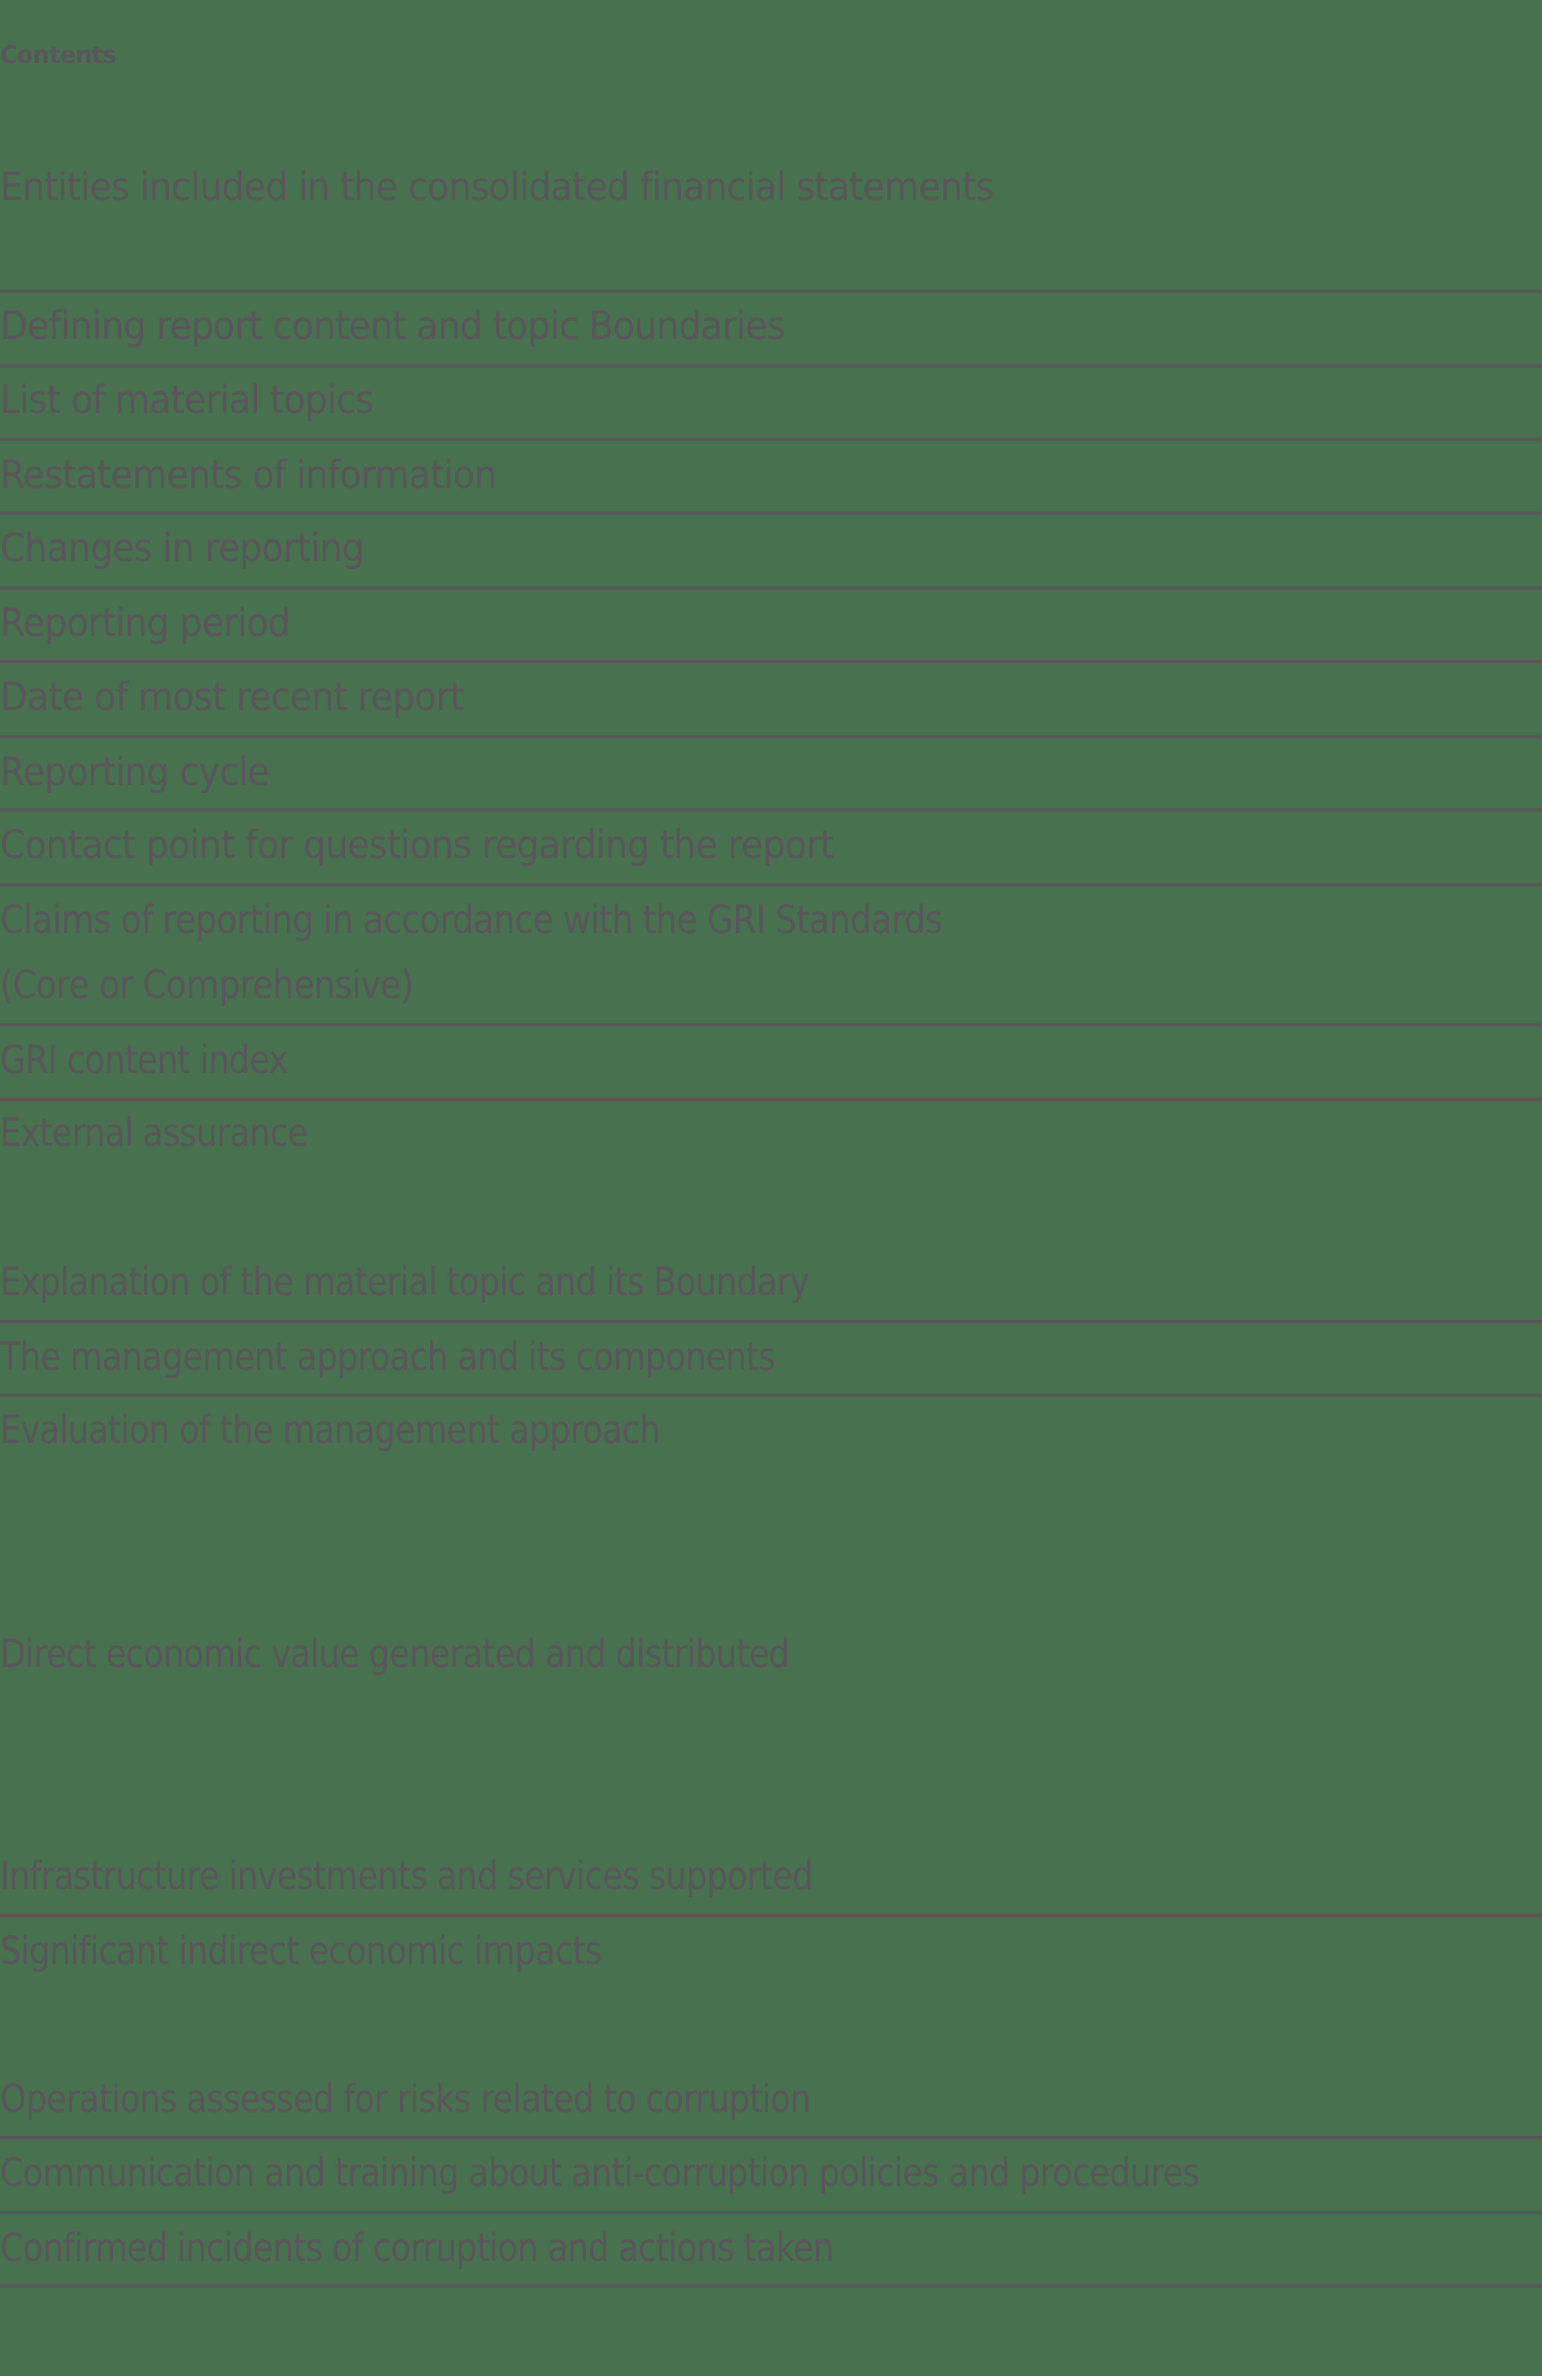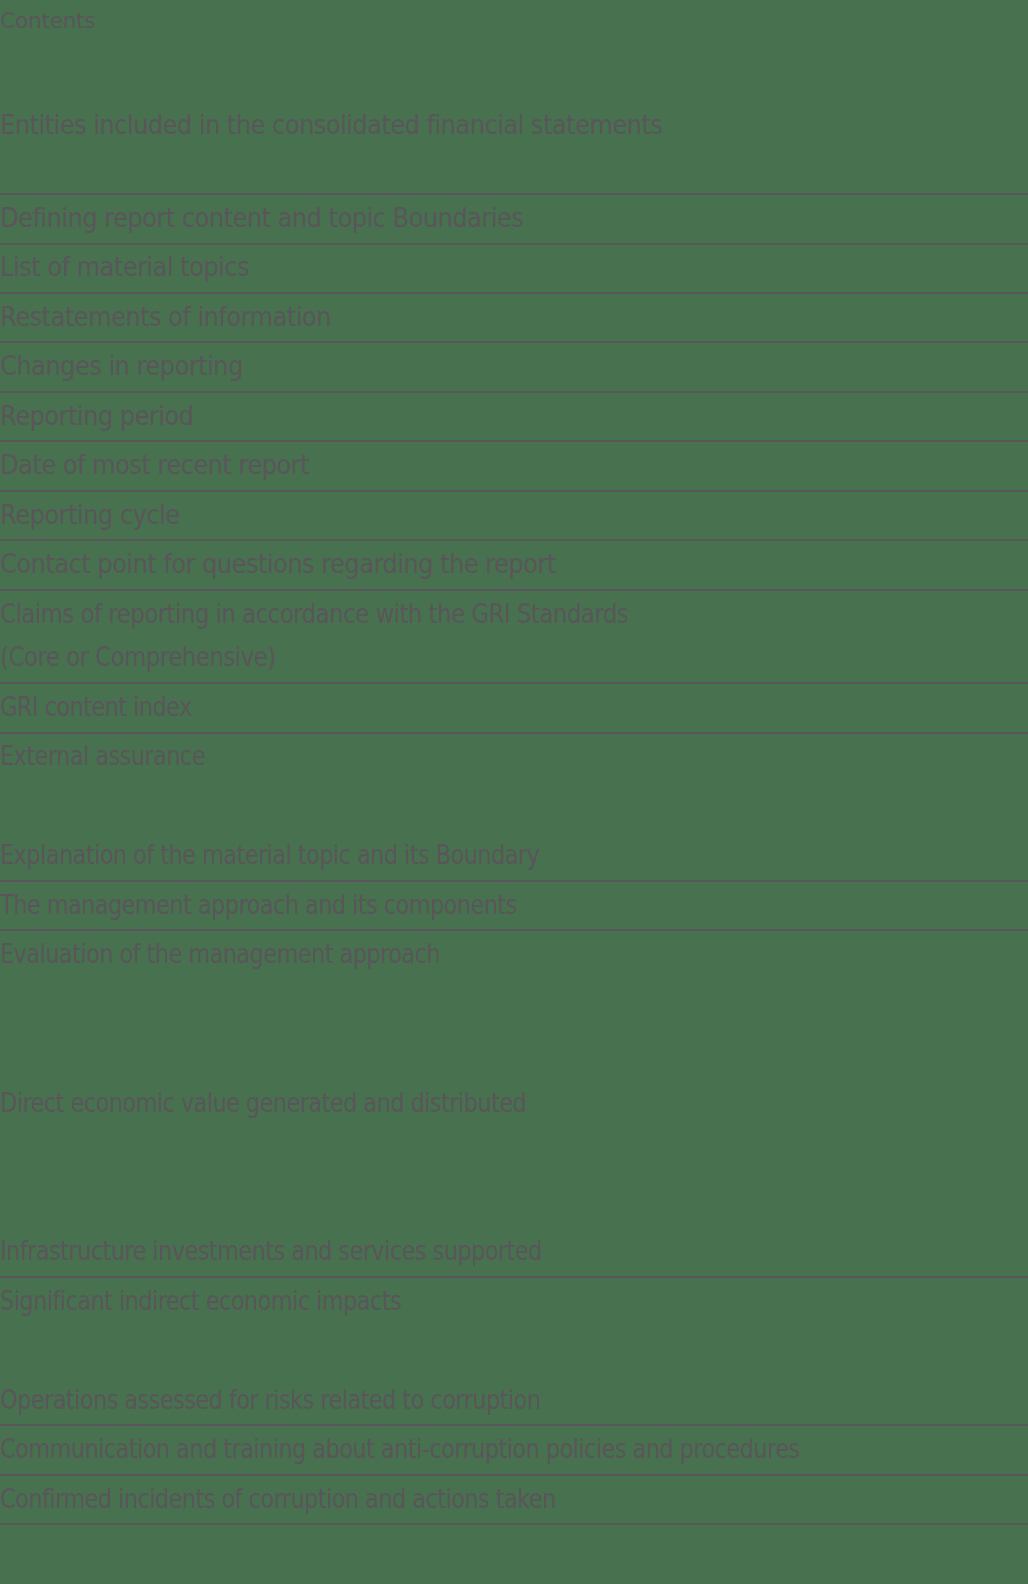--- a/index.html
+++ b/index.html
@@ -11,23 +11,23 @@
       height: 1584px;
       background: #48714f;
       position: relative;
       overflow: hidden;
       font-family: "DejaVu Sans", sans-serif;
       color: #5a555a;
     }
     .title {
       position: absolute;
       left: 0;
-      top: 6px;
-      font-size: 22px;
-      font-weight: normal;
+      top: 22px;
+      font-size: 16px;
+      font-weight: bold;
       letter-spacing: -0.5px;
       line-height: 30px;
     }
     .item {
       position: absolute;
       left: 0;
       font-size: 26px;
       line-height: 44px;
       letter-spacing: -0.6px;
       white-space: nowrap;

